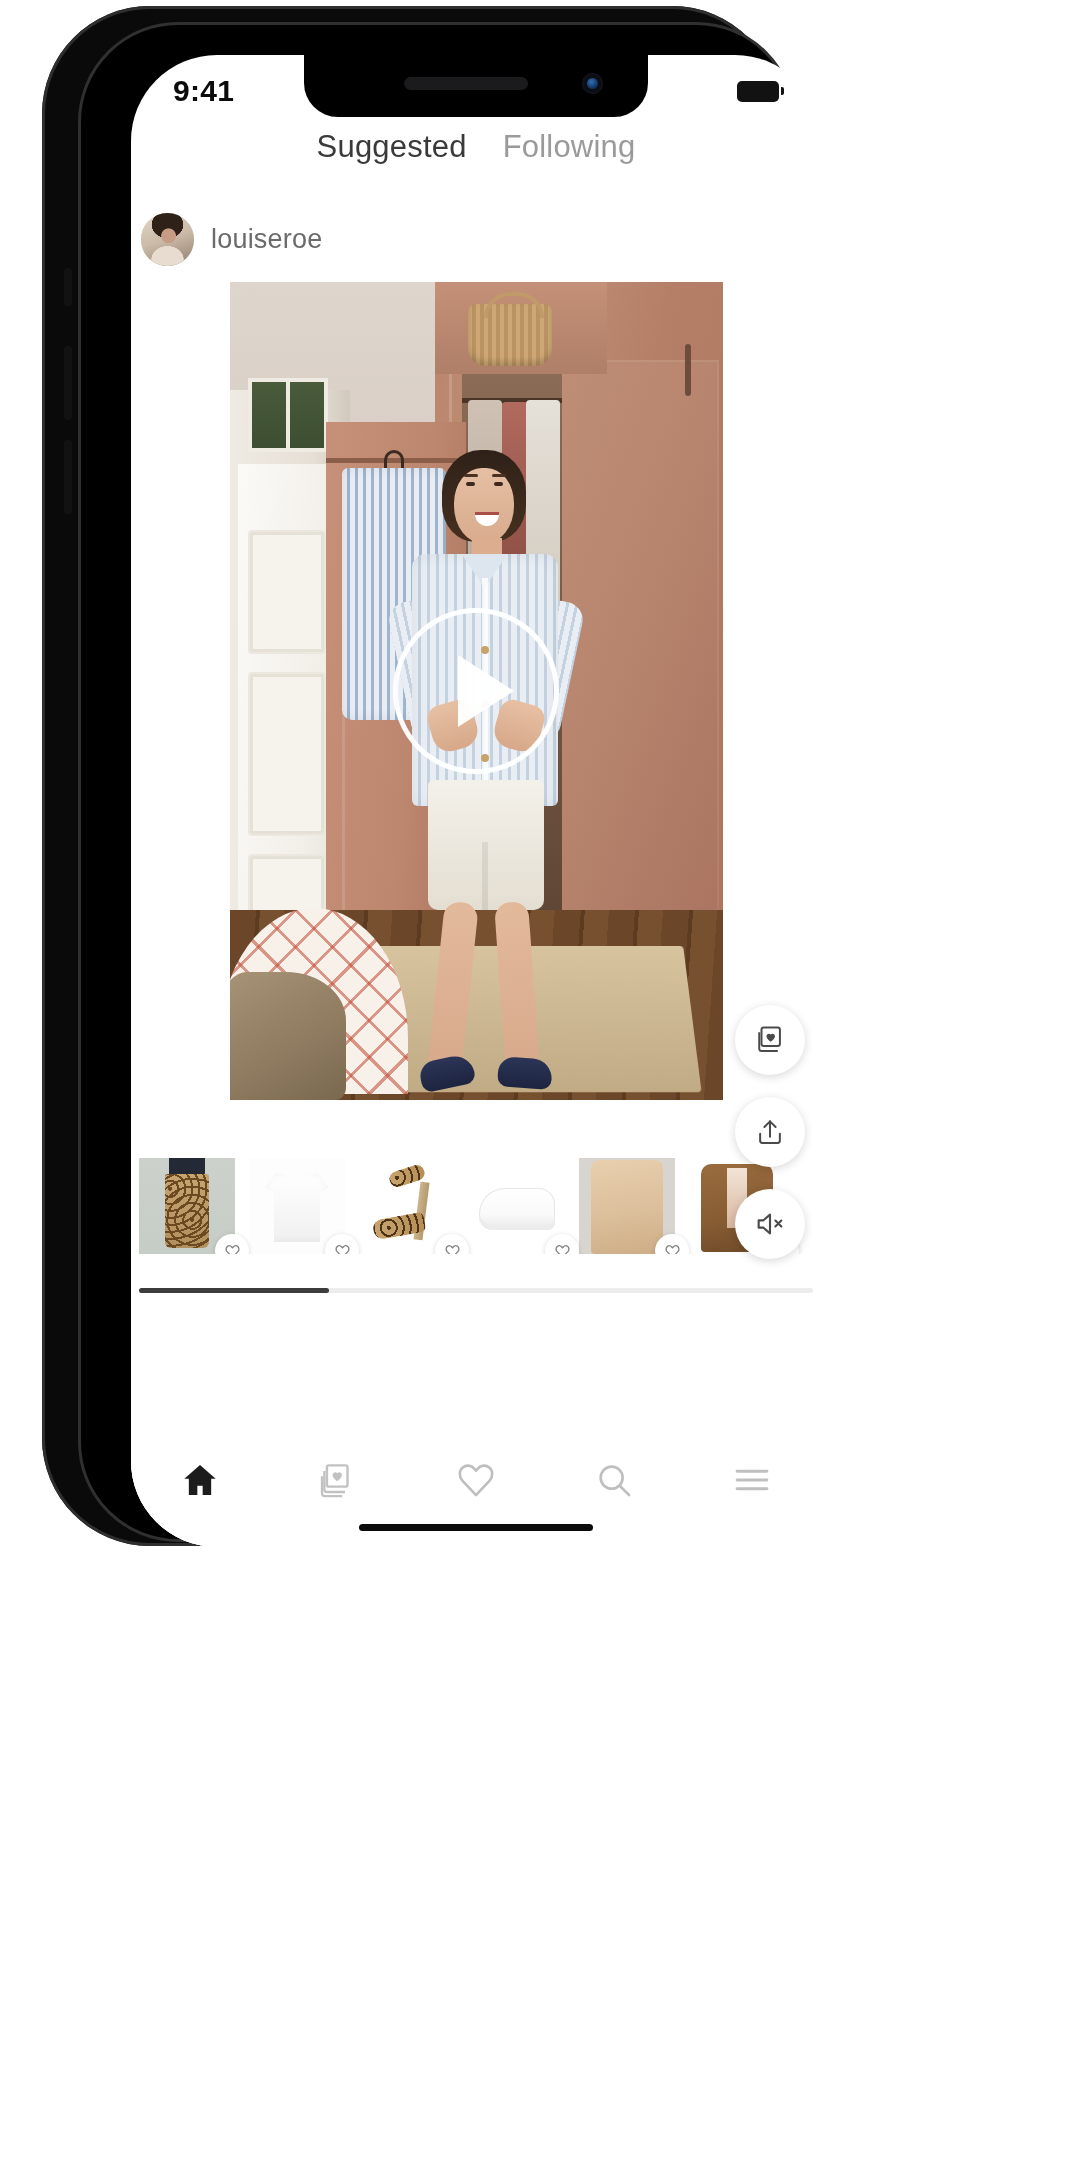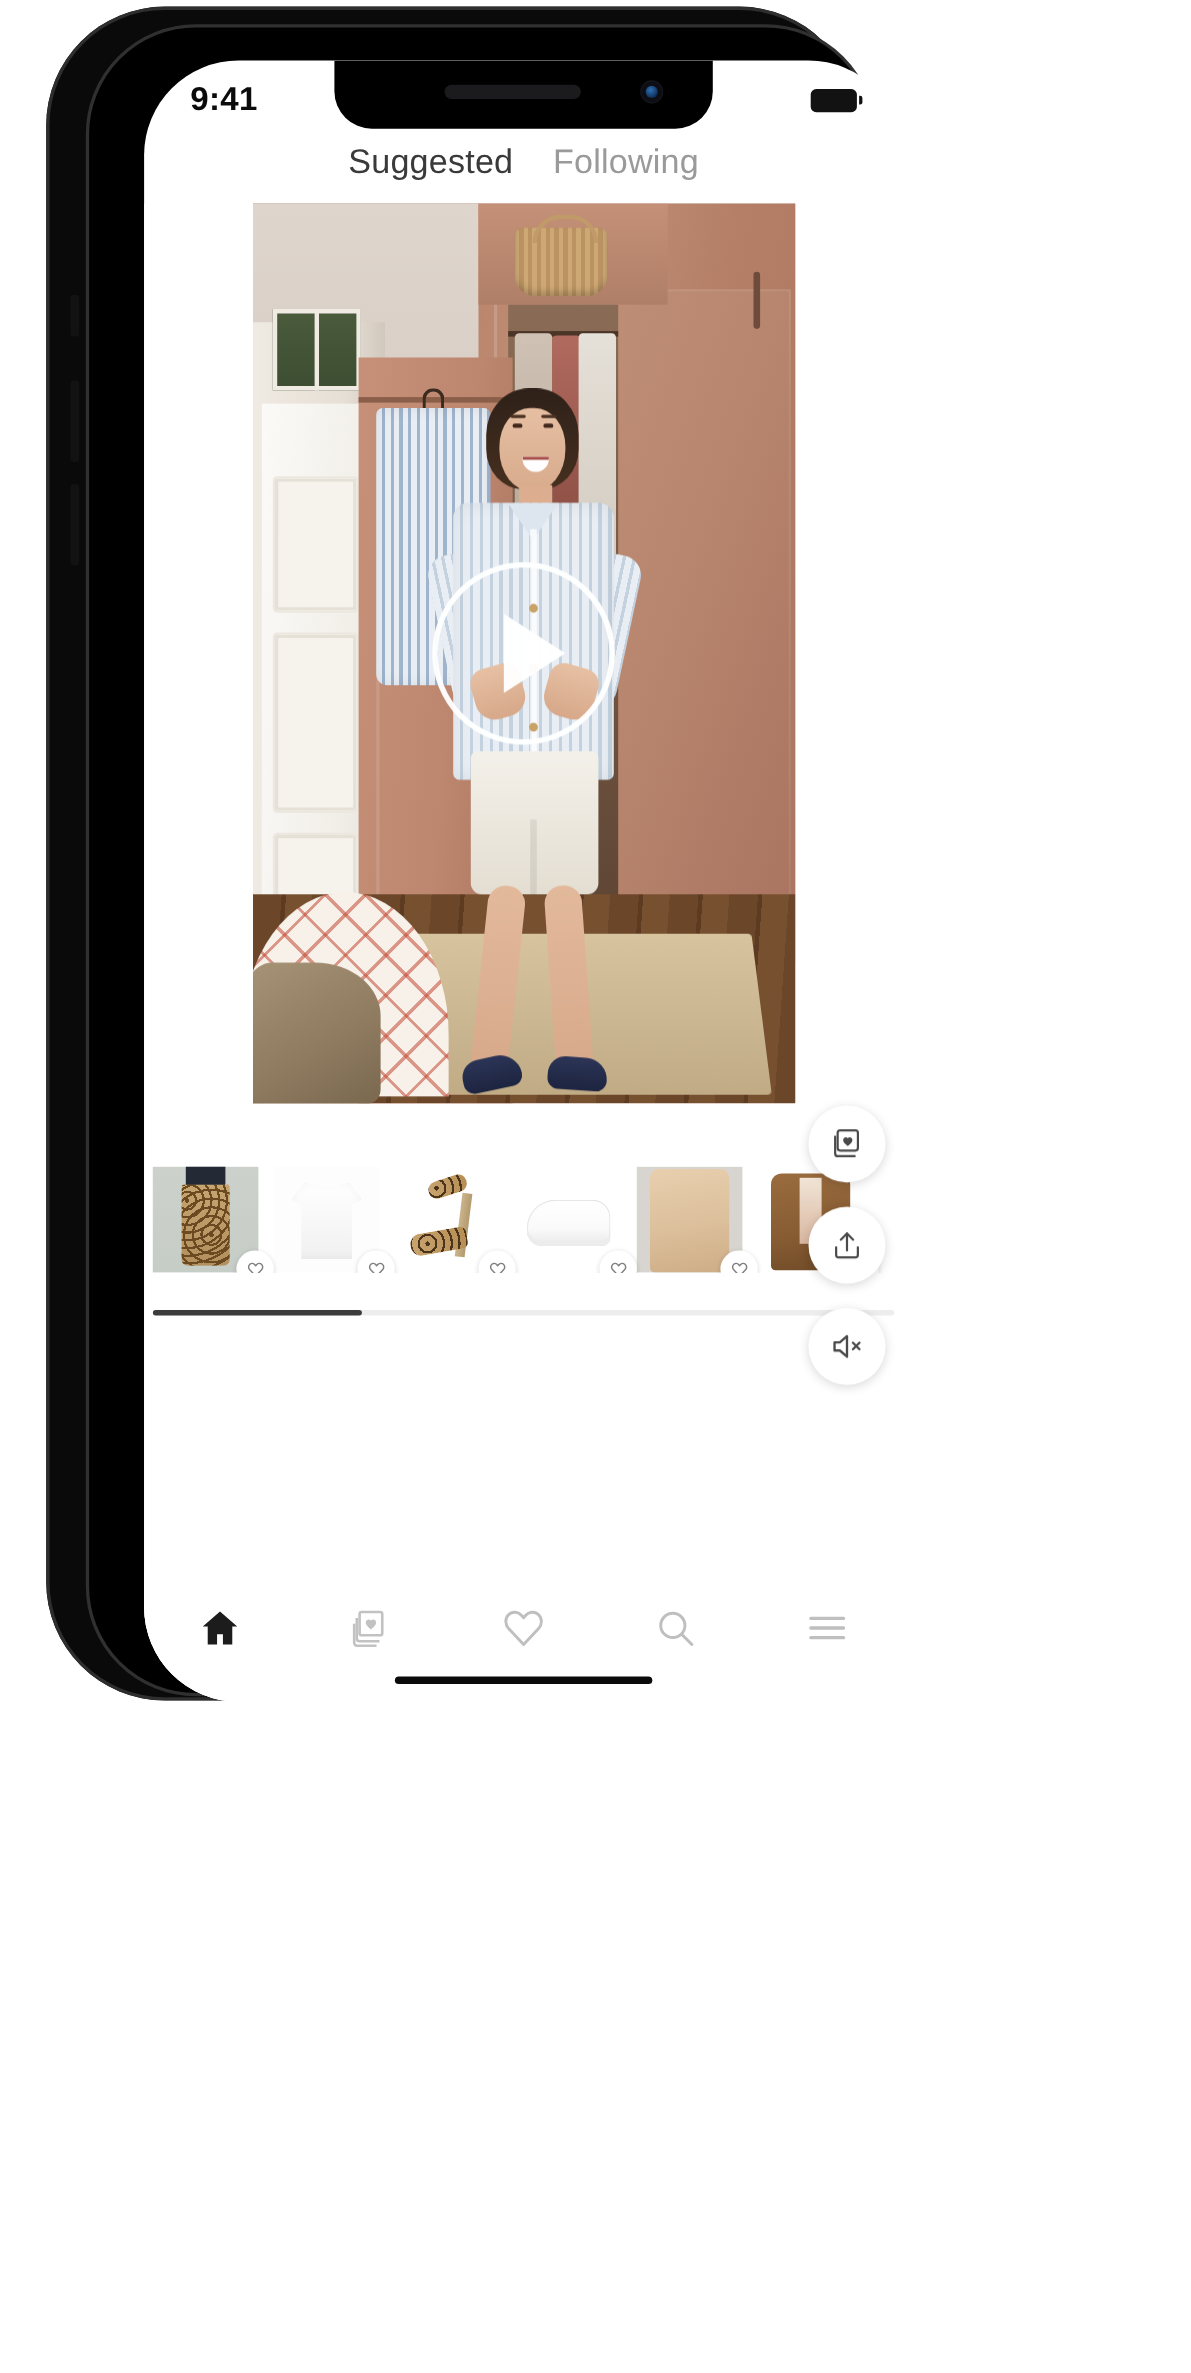--- a/index.html
+++ b/index.html
@@ -631,20 +631,26 @@
           </div>
         </div>
 
         <div class="tabs">
           <div class="tab active">Suggested</div>
           <div class="tab">Following</div>
         </div>
 
         <div class="feed">
 
+          <div class="post-header">
+            <div class="avatar">
+              <div class="avatar-img"></div>
+            </div>
+            <div class="username">louiseroe</div>
+          </div>
 
           <div class="video-wrap">
             <div class="video-scene">
               <div class="v-wall"></div>
               <div class="v-cabinet-r"></div>
               <div class="v-shelf"></div>
               <div class="v-basket"></div>
               <div class="v-closet"></div>
               <div class="v-rail"></div>
               <div class="v-clothes-1"></div>

